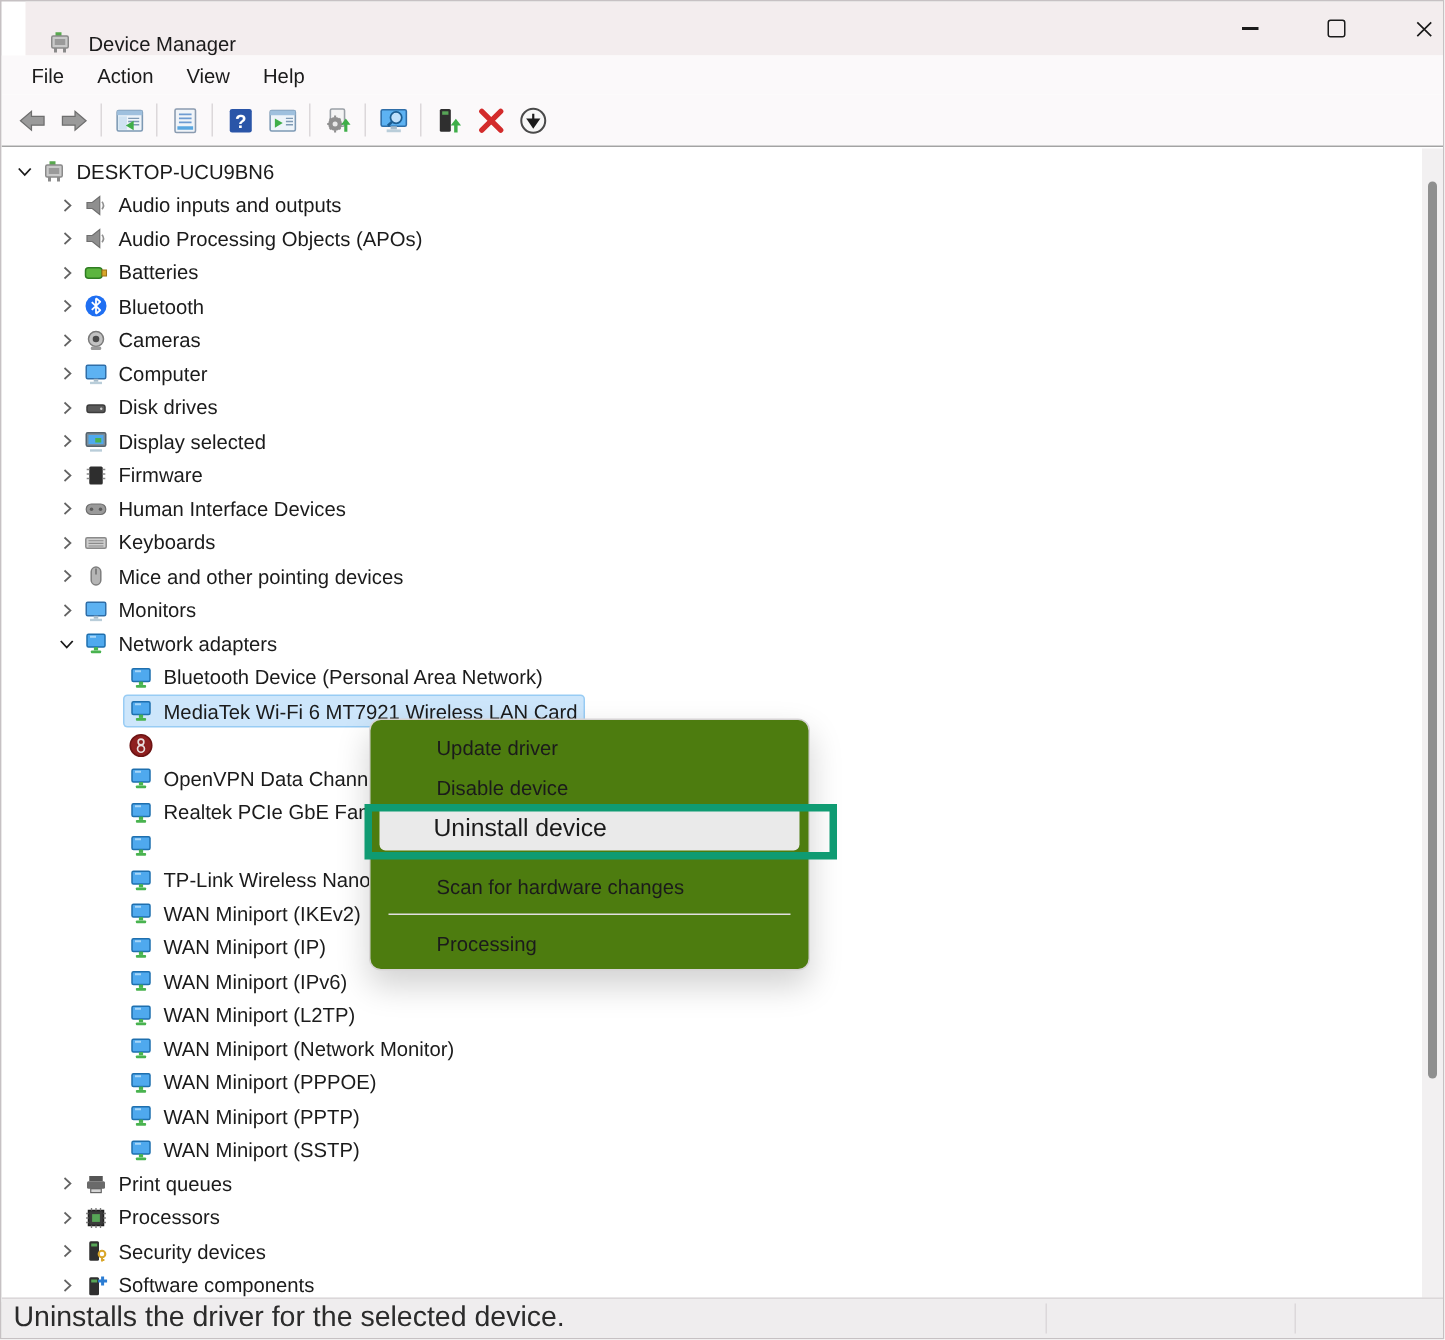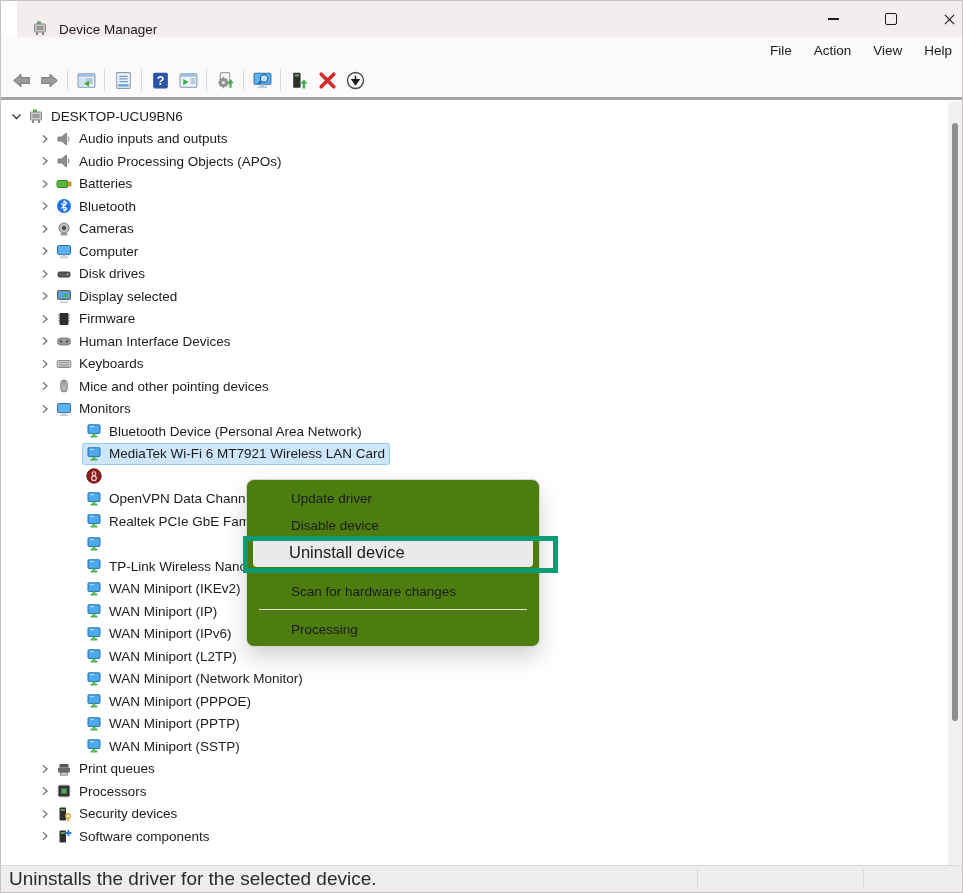--- a/index.html
+++ b/index.html
@@ -9,33 +9,33 @@
   
   .titlebar{position:absolute;left:16px;top:0;width:100%;height:36px;background:#f3edee;display:flex;align-items:flex-end;}
   .titlebar .appicon{margin-left:14px;width:18px;height:18px;display:inline-flex;}
   .titlebar .title{margin-left:10px;font-size:13.5px;color:#1b1b1b;}
   .wincontrols{position:absolute;right:0;top:0;height:36px;display:flex;}
   .wbtn{width:58px;height:36px;display:flex;align-items:center;justify-content:center;color:#1b1b1b;}
   .glyph-min{display:block;width:11px;height:1.4px;background:#1b1b1b;}
   .glyph-max{display:block;width:10px;height:10px;border:1.4px solid #1b1b1b;border-radius:2px;}
 
   
-  .menubar{position:absolute;left:0;top:36px;width:100%;height:26px;background:#fbf9fa;display:flex;align-items:center;font-size:13.5px;color:#1b1b1b;justify-content:flex-end;}
+  .menubar{position:absolute;left:0;top:36px;width:100%;height:26px;background:#fbf9fa;display:flex;align-items:center;font-size:13.5px;color:#1b1b1b;}
   .menubar .mitem{padding:3px 10px;margin-left:2px;border-radius:3px;}
   .menubar .mitem:first-child{margin-left:10px;}
 
   
   .toolbar{position:absolute;left:0;top:62px;width:100%;height:34px;background:#fbf9fa;display:flex;align-items:center;}
   .tbtn{height:28px;min-width:28px;display:flex;align-items:center;justify-content:center;border-radius:3px;}
   .tsep{width:1px;height:22px;background:#dcd8da;margin:0 4px;}
   .toolbar .grp{display:flex;align-items:center;}
   .ticon{display:inline-flex;}
 
   
-  .content{position:absolute;left:0;top:96px;width:100%;height:770px;background:#fff;border-top:3px solid #a3a3a3;overflow:hidden;}
+  .content{position:absolute;left:0;top:96px;width:100%;height:770px;background:#fff;border-top:1px solid #a3a3a3;overflow:hidden;}
   .tree{position:absolute;left:0;top:5px;width:946px;}
   .trow{height:22.5px;display:flex;align-items:center;font-size:13.5px;color:#1b1b1b;white-space:nowrap;}
   .lvl0{padding-left:7px;}
   .lvl1{padding-left:35px;}
   .lvl2{padding-left:82px;}
   .chev{width:17px;height:17px;display:inline-flex;align-items:center;justify-content:center;flex:none;}
   .rowbox{display:inline-flex;align-items:center;padding:1px 4px 1px 2px;border-radius:2px;}
   .trow .icon{width:18px;height:18px;display:inline-flex;flex:none;}
   .trow .lbl{margin-left:6px;}
   .trow.sel .rowbox{background:#cde6fb;box-shadow:0 0 0 1px #98ccf4;}
@@ -447,20 +447,38 @@
             <span class="icon">
               <svg width="18" height="18" viewBox="0 0 18 18">
                 <rect x="2.5" y="3.5" width="13" height="9" rx="1" fill="#5db2f2" stroke="#2f6ea8"></rect>
                 <rect x="7.5" y="12.5" width="3" height="2" fill="#a7bccb"></rect>
                 <rect x="5" y="14.5" width="8" height="1.6" fill="#b9cdd9"></rect>
               </svg>
             </span>
             <span class="lbl">Monitors</span>
           </span>
         </div>
+        <div class="trow lvl1">
+          <span class="chev">
+            <svg width="13" height="13" viewBox="0 0 18 18">
+              <path d="M3.5 6 L9 12 L14.5 6" stroke="#1b1b1b" stroke-width="1.7" fill="none"></path>
+            </svg>
+          </span>
+          <span class="rowbox">
+            <span class="icon">
+              <svg width="18" height="18" viewBox="0 0 18 18">
+                <rect x="3" y="2.8" width="12" height="8.6" rx="1" fill="#4fa9ee" stroke="#1e6fae"></rect>
+                <path d="M5 4.5 L9 4.5" stroke="#a8d7f8" stroke-width="1.4"></path>
+                <rect x="7.6" y="11.4" width="2.8" height="2.2" fill="#49b34f"></rect>
+                <rect x="5.6" y="13.6" width="6.8" height="1.9" rx="0.6" fill="#49b34f"></rect>
+              </svg>
+            </span>
+            <span class="lbl">Network adapters</span>
+          </span>
+        </div>
         <div class="trow lvl2">
           <span class="rowbox">
             <span class="icon">
               <svg width="18" height="18" viewBox="0 0 18 18">
                 <rect x="3" y="2.8" width="12" height="8.6" rx="1" fill="#4fa9ee" stroke="#1e6fae"></rect>
                 <path d="M5 4.5 L9 4.5" stroke="#a8d7f8" stroke-width="1.4"></path>
                 <rect x="7.6" y="11.4" width="2.8" height="2.2" fill="#49b34f"></rect>
                 <rect x="5.6" y="13.6" width="6.8" height="1.9" rx="0.6" fill="#49b34f"></rect>
               </svg>
             </span>

